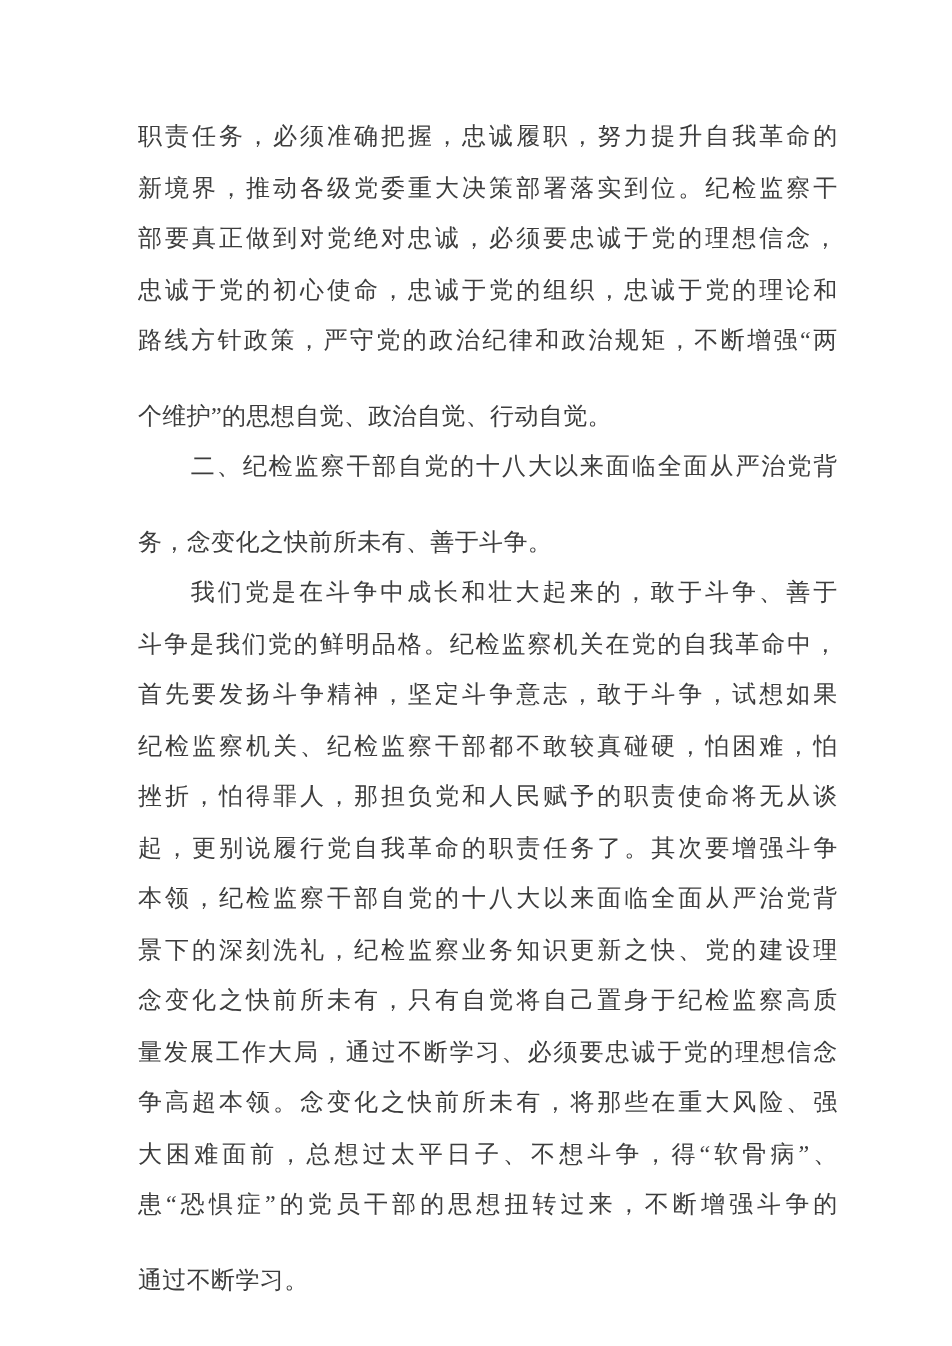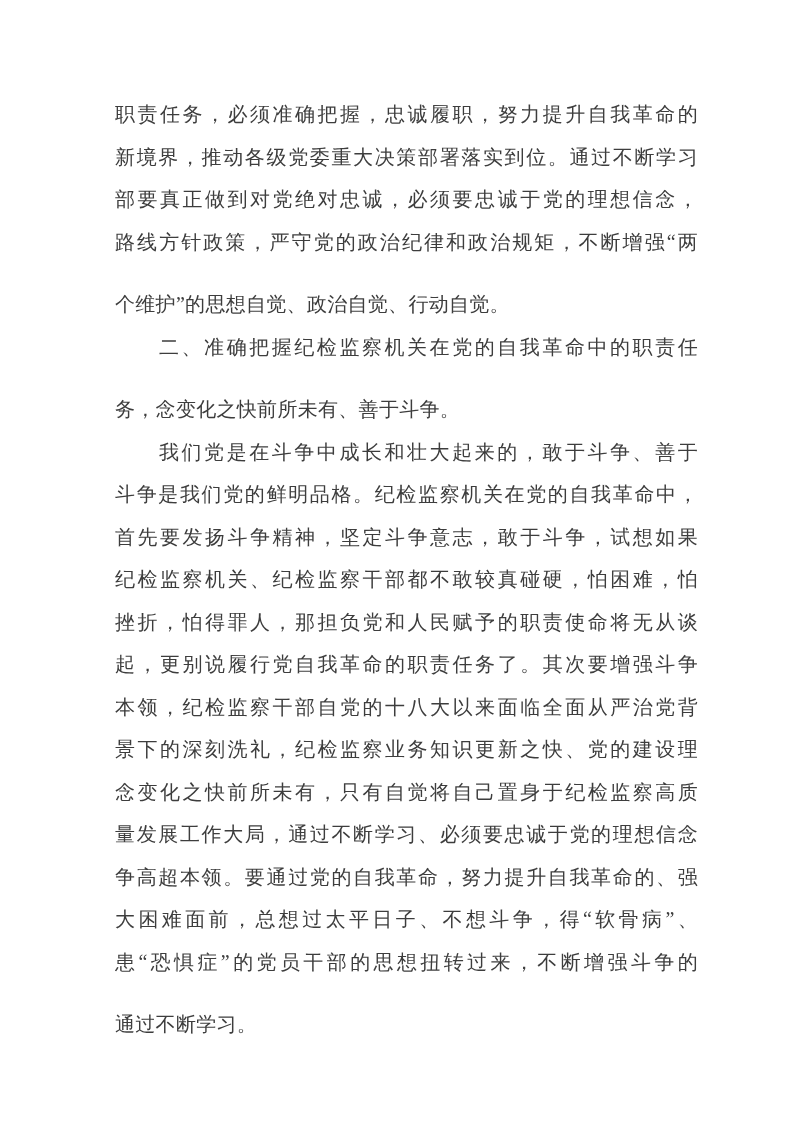--- a/index.html
+++ b/index.html
@@ -42,41 +42,42 @@
       text-indent: 44px;
     }
   </style>
 </head>
 <body>
 
 <div class="page">
 
   <div class="para">
     <div class="line">职责任务，必须准确把握，忠诚履职，努力提升自我革命的</div>
-    <div class="line">新境界，推动各级党委重大决策部署落实到位。通过不断学习</div>
+    <div class="line">新境界，推动各级党委重大决策部署落实到位。纪检监察干</div>
     <div class="line">部要真正做到对党绝对忠诚，必须要忠诚于党的理想信念，</div>
+    <div class="line">忠诚于党的初心使命，忠诚于党的组织，忠诚于党的理论和</div>
     <div class="line">路线方针政策，严守党的政治纪律和政治规矩，不断增强“两</div>
     <div class="line last">个维护”的思想自觉、政治自觉、行动自觉。</div>
   </div>
 
   <div class="para">
-    <div class="line indent">二、准确把握纪检监察机关在党的自我革命中的职责任</div>
+    <div class="line indent">二、纪检监察干部自党的十八大以来面临全面从严治党背</div>
     <div class="line last">务，念变化之快前所未有、善于斗争。</div>
   </div>
 
   <div class="para">
     <div class="line indent">我们党是在斗争中成长和壮大起来的，敢于斗争、善于</div>
     <div class="line">斗争是我们党的鲜明品格。纪检监察机关在党的自我革命中，</div>
     <div class="line">首先要发扬斗争精神，坚定斗争意志，敢于斗争，试想如果</div>
     <div class="line">纪检监察机关、纪检监察干部都不敢较真碰硬，怕困难，怕</div>
     <div class="line">挫折，怕得罪人，那担负党和人民赋予的职责使命将无从谈</div>
     <div class="line">起，更别说履行党自我革命的职责任务了。其次要增强斗争</div>
     <div class="line">本领，纪检监察干部自党的十八大以来面临全面从严治党背</div>
     <div class="line">景下的深刻洗礼，纪检监察业务知识更新之快、党的建设理</div>
     <div class="line">念变化之快前所未有，只有自觉将自己置身于纪检监察高质</div>
     <div class="line">量发展工作大局，通过不断学习、必须要忠诚于党的理想信念</div>
-    <div class="line">争高超本领。要通过党的自我革命，努力提升自我革命的、强</div>
+    <div class="line">争高超本领。念变化之快前所未有，将那些在重大风险、强</div>
     <div class="line">大困难面前，总想过太平日子、不想斗争，得“软骨病”、</div>
     <div class="line">患“恐惧症”的党员干部的思想扭转过来，不断增强斗争的</div>
     <div class="line last">通过不断学习。</div>
   </div>
 
 </div>
 
 </body></html>

